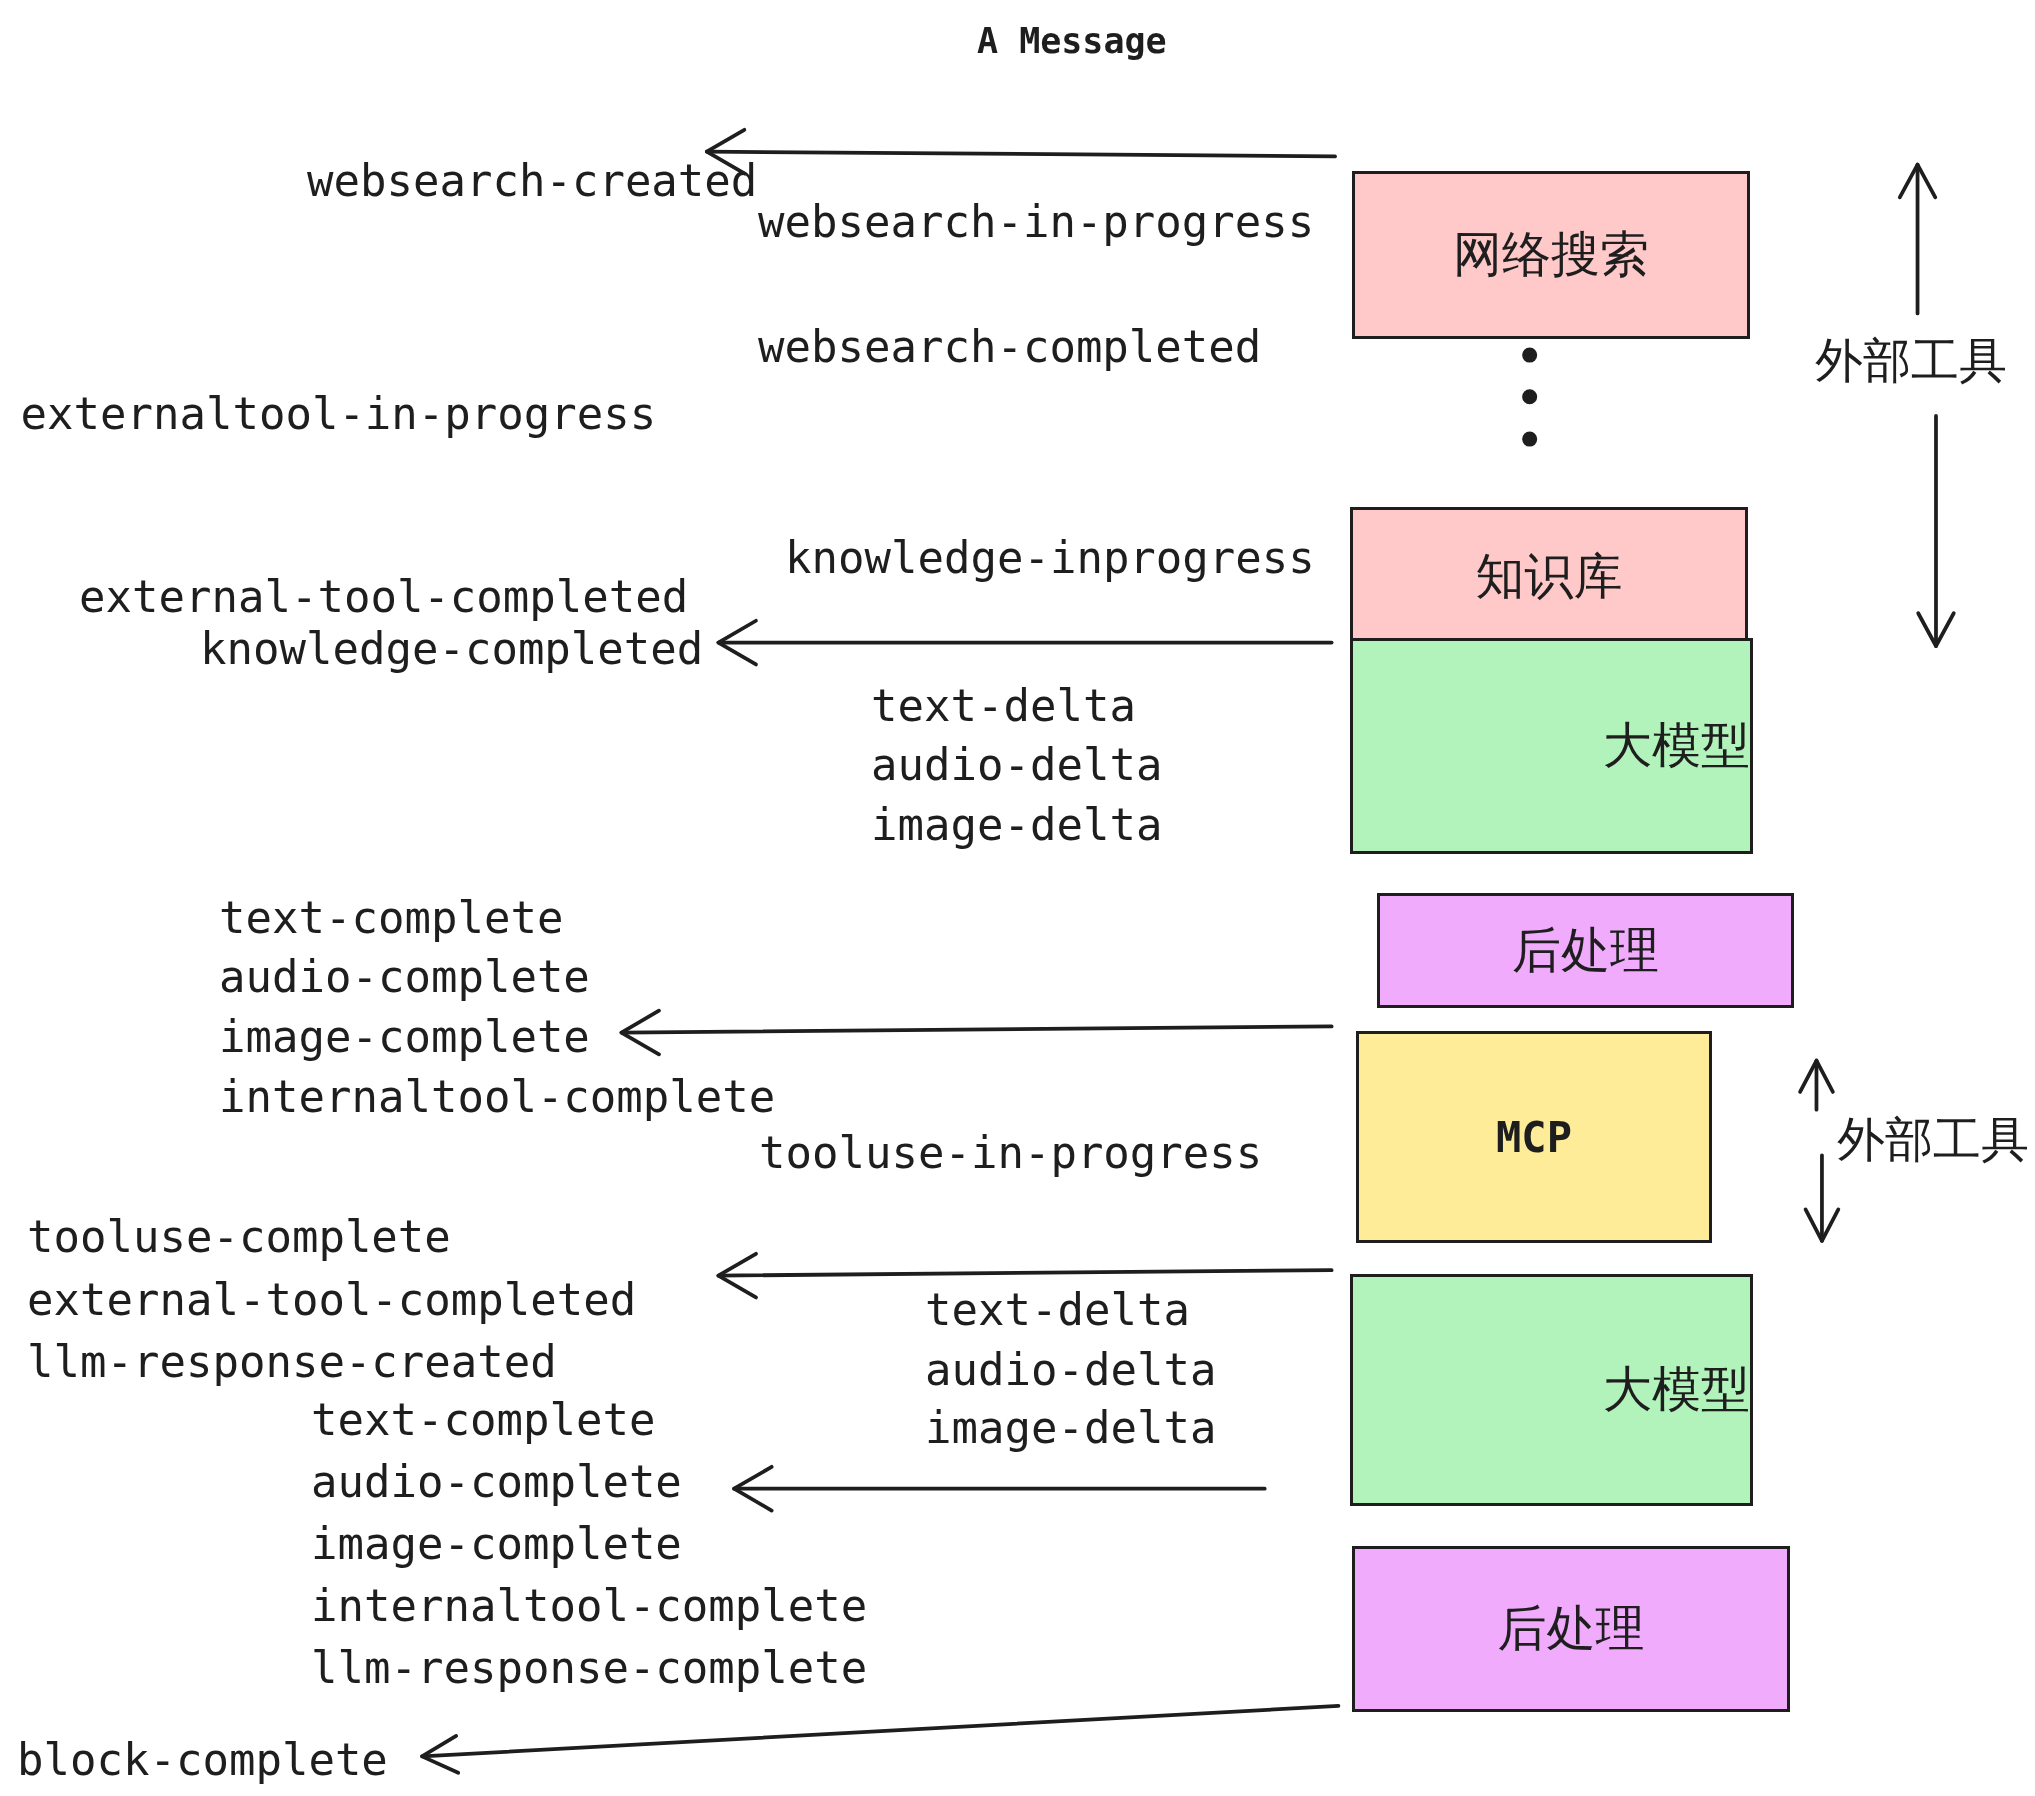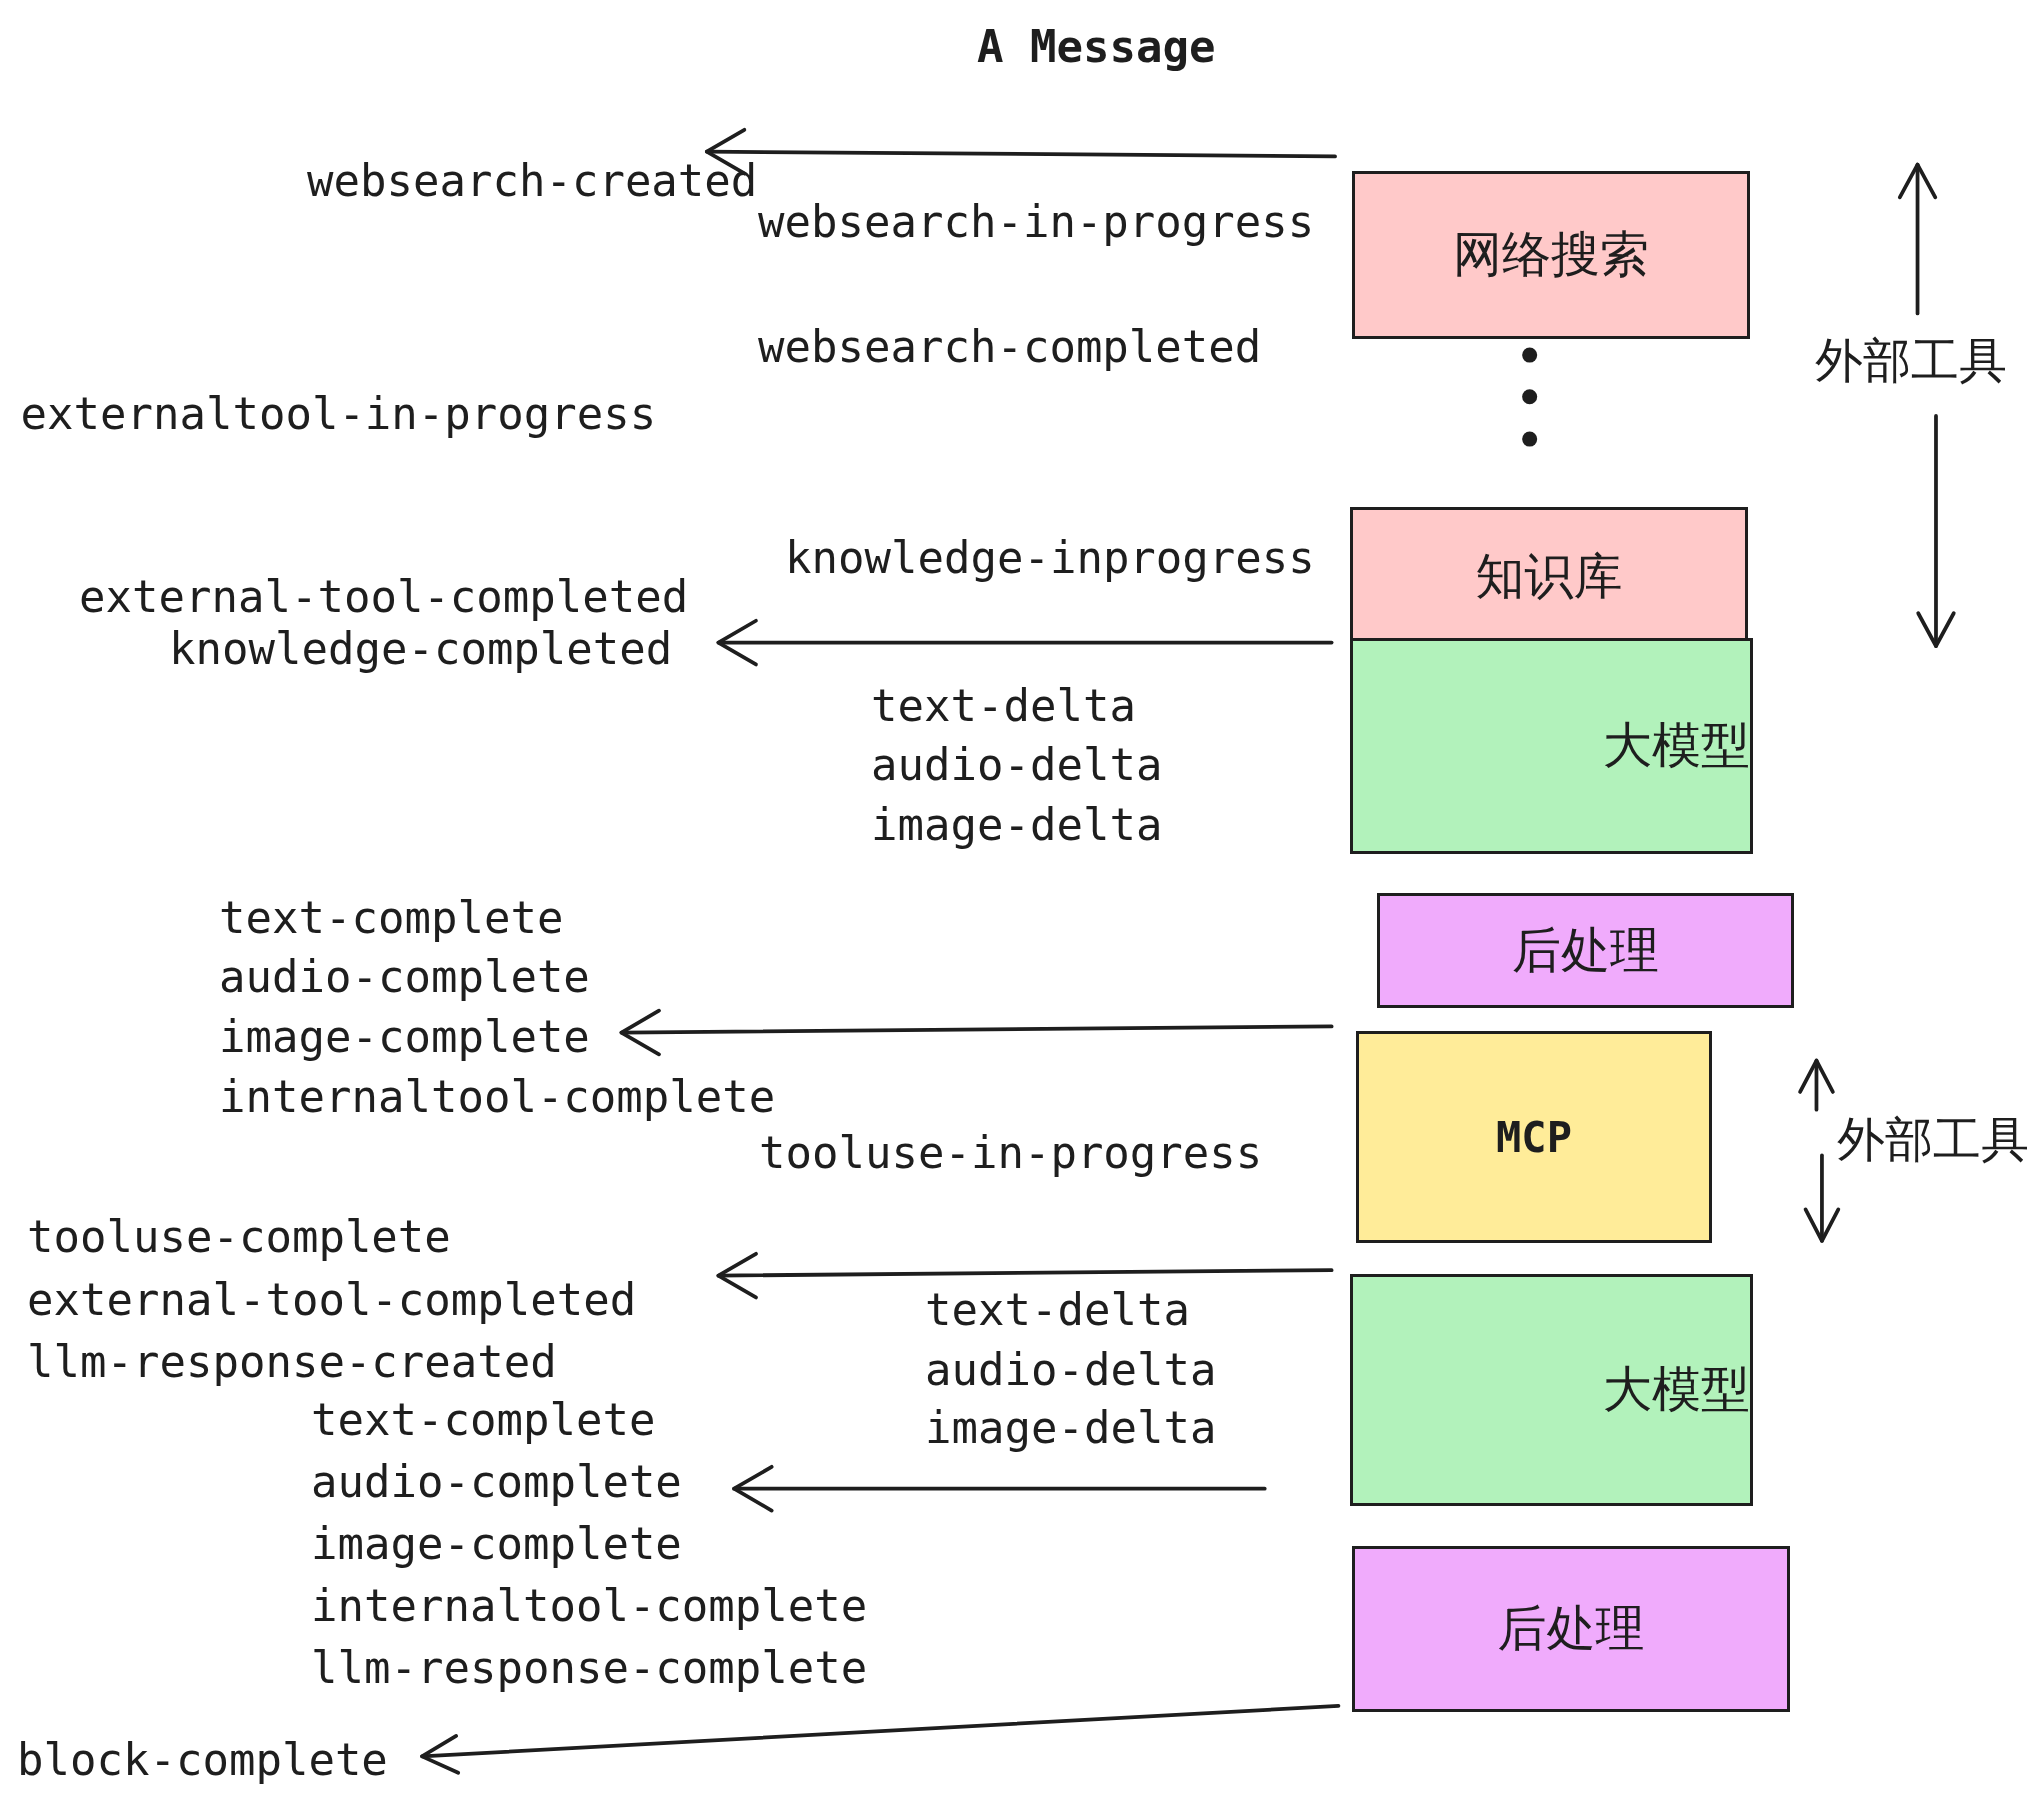--- a/index.html
+++ b/index.html
@@ -13,21 +13,21 @@
   }
   .evt{
     position:absolute;
     font-size:44px;
     line-height:1.15;
     white-space:nowrap;
     color:#1e1e1e;
   }
   .title{
     position:absolute;
-    font-size:44px;
+    font-size:35px;
     font-weight:bold;
     white-space:nowrap;
   }
   .box{
     position:absolute;
     border:3.4px solid #1e1e1e;
     box-sizing:border-box;
     display:flex;
     align-items:center;
     justify-content:center;
@@ -100,21 +100,21 @@
 
   <div class="side-label" style="left:1815px;top:329px;">外部工具</div>
   <div class="side-label" style="left:1837px;top:1108px;">外部工具</div>
 
   <span class="evt" style="left:307px;top:156px;">websearch-created</span>
   <span class="evt" style="left:758px;top:197px;">websearch-in-progress</span>
   <span class="evt" style="left:758px;top:283px;margin-top:39px;">websearch-completed</span>
   <span class="evt" style="left:20.5px;top:389px;">externaltool-in-progress</span>
   <span class="evt" style="left:785px;top:533px;">knowledge-inprogress</span>
   <span class="evt" style="left:79px;top:572px;">external-tool-completed</span>
-  <span class="evt" style="left:169px;top:624px;text-align:center;">knowledge-completed</span>
+  <span class="evt" style="left:200px;top:624px;text-align:center;">knowledge-completed</span>
   <span class="evt" style="left:871px;top:681px;">text-delta</span>
   <span class="evt" style="left:871px;top:740px;">audio-delta</span>
   <span class="evt" style="left:871px;top:800px;">image-delta</span>
   <span class="evt" style="left:219px;top:893px;">text-complete</span>
   <span class="evt" style="left:219px;top:952px;">audio-complete</span>
   <span class="evt" style="left:219px;top:1012px;">image-complete</span>
   <span class="evt" style="left:219px;top:1072px;">internaltool-complete</span>
   <span class="evt" style="left:759px;top:1128px;">tooluse-in-progress</span>
   <span class="evt" style="left:27px;top:1212px;">tooluse-complete</span>
   <span class="evt" style="left:27px;top:1275px;">external-tool-completed</span>

